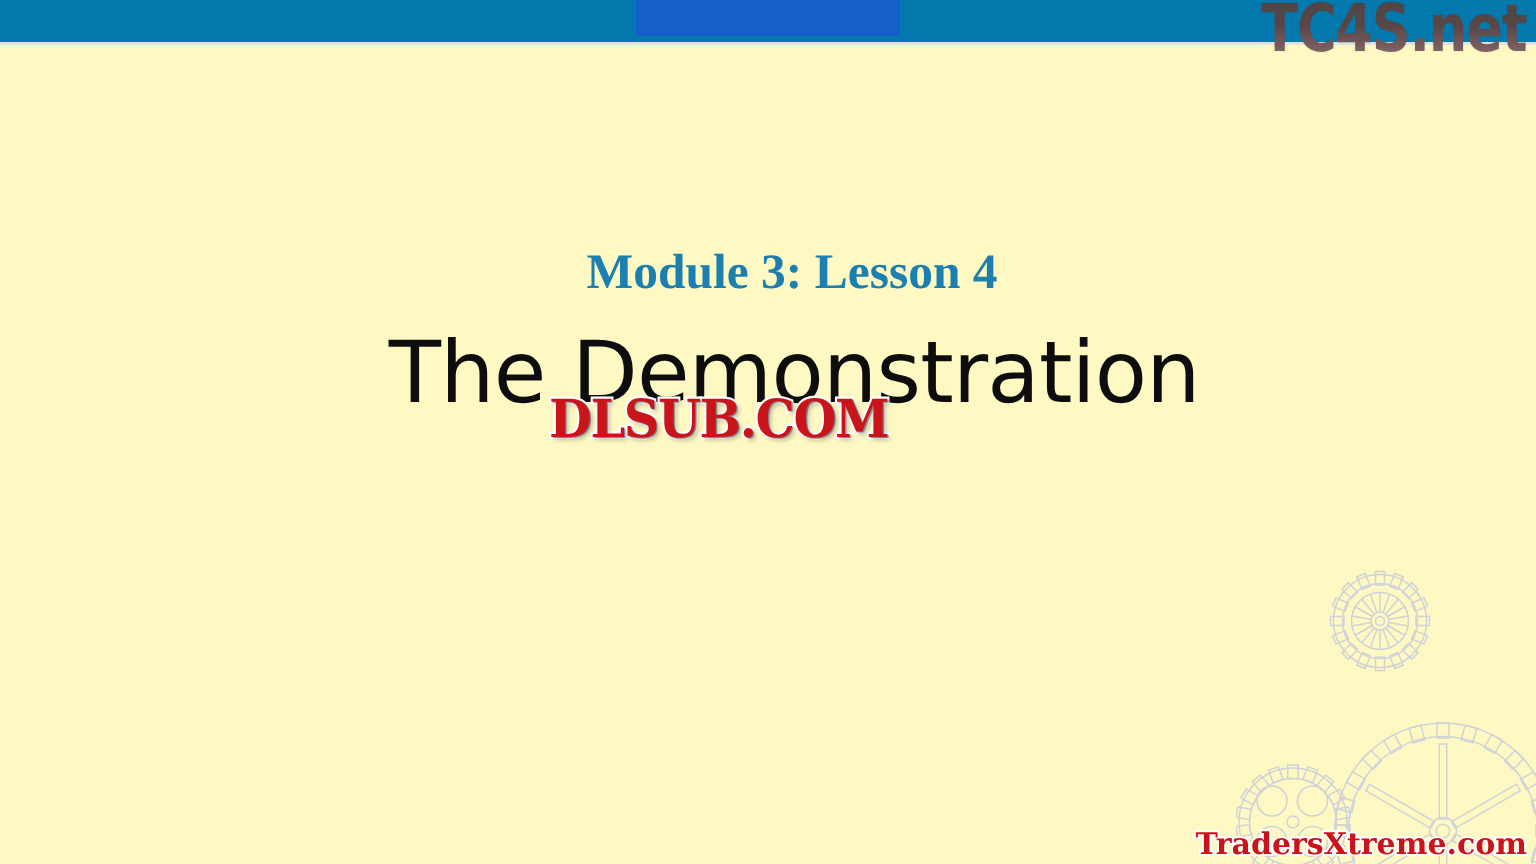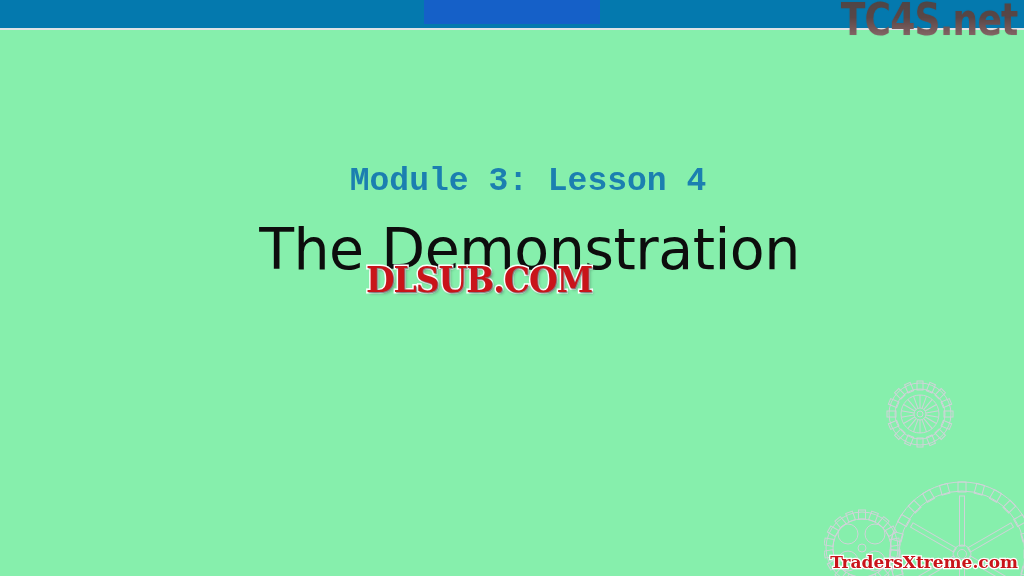--- a/index.html
+++ b/index.html
@@ -11,21 +11,21 @@
     width: 1024px;
     height: 576px;
     overflow: hidden;
     font-family: "Liberation Sans", sans-serif;
   }
 
   #slide {
     position: relative;
     width: 1024px;
     height: 576px;
-    background: #86efac;
+    background: #fef9c3;
     overflow: hidden;
   }
 
   
   #topbar {
     position: absolute;
     left: 0;
     top: 0;
     width: 1024px;
     height: 28px;
@@ -92,21 +92,21 @@
 
   
   #text-block {
     position: absolute;
     left: 0;
     top: 160px;
     width: 1024px;
     text-align: center;
   }
   #eyebrow {
-    font-family: Liberation Mono, monospace;
+    font-family: Liberation Serif, serif;
     font-weight: bold;
     font-size: 33px;
     line-height: 44px;
     color: #1B7FB0;
     letter-spacing: 0px;
     margin-left: 32px;
   }
   #main-title {
     margin-top: 8px;
     font-family: "DejaVu Sans", sans-serif;
@@ -140,21 +140,21 @@
     pointer-events: none;
   }
 
   
   #traders-watermark {
     position: absolute;
     right: 6px;
     bottom: 4px;
     font-family: "DejaVu Serif", serif;
     font-weight: bold;
-    font-size: 17px;
+    font-size: 20px;
     line-height: 20px;
     color: #C9141A;
     -webkit-text-stroke: 2.5px #ffffff;
     paint-order: stroke fill;
     white-space: nowrap;
     pointer-events: none;
   }
 </style>
 </head>
 <body>

